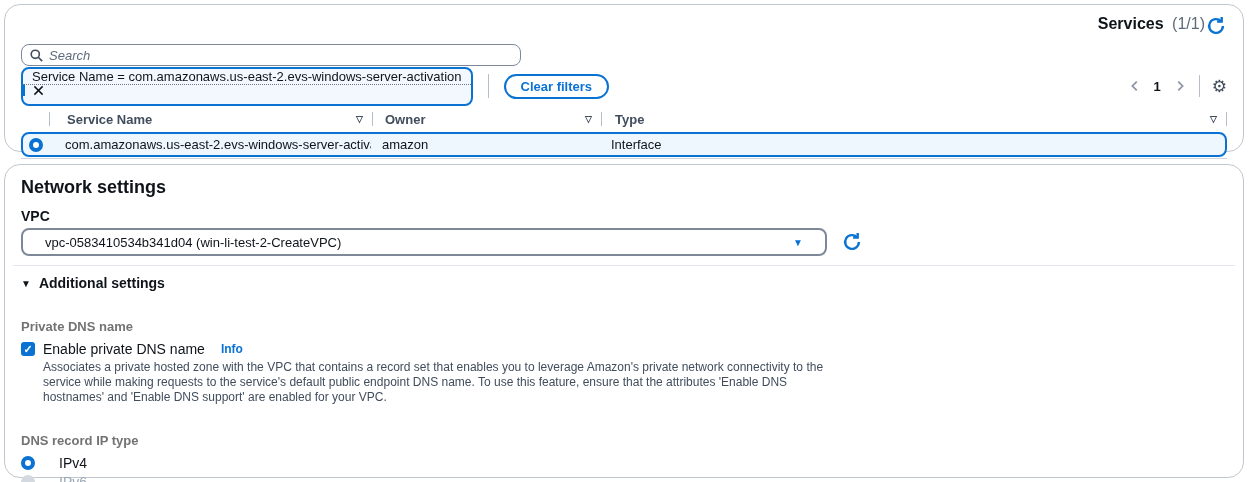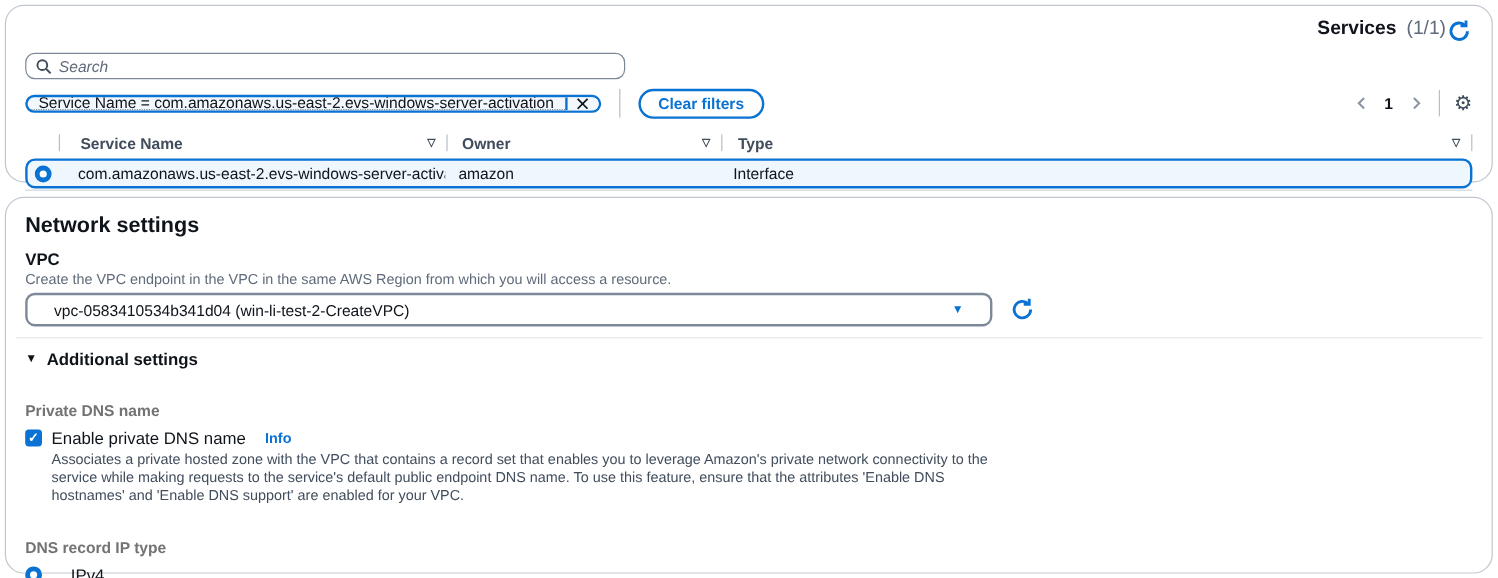--- a/index.html
+++ b/index.html
@@ -28,22 +28,22 @@
     display:flex; align-items:center; padding:0 8px; gap:6px; background:#fff;
   }
   .search-box input {
     border:none; outline:none; flex:1; font-size:13px; font-style:italic;
     font-family:"Liberation Sans", sans-serif; color:#0f141a; background:transparent;
   }
   .search-box input::placeholder { color:#5f6b7a; font-style:italic; }
 
   .filter-row { margin-top:7px; display:flex; align-items:center; position:relative; height:26px; }
   .token {
-    display:flex; align-items:stretch; height:15px;
-    border:2px solid #0972d3; border-radius:8px; background:#f2f8fd; overflow:hidden;
+    display:flex; align-items:stretch; height:39px;
+    border:2px solid #0972d3; border-radius:8px; background:#f2f8fd; overflow:hidden;flex-direction:column;
   }
   .token-text {
     display:flex; align-items:center; padding:0 9px; font-size:13px; color:#0f141a;
     border-bottom:1px dotted #697787;
   }
   .token-dismiss {
     width:28px; display:flex; align-items:center; justify-content:center;
     border:none; border-left:2px solid #0972d3; background:#f2f8fd; cursor:pointer;
   }
   .flt-divider { width:1px; height:24px; background:#b6bec9; margin:0 15px; }
@@ -212,21 +212,20 @@
     <div class="cell-owner">amazon</div>
     <div class="cell-type">Interface</div>
   </div>
   <div class="row-underline"></div>
 </section>
 
 <section class="card" id="network-card">
   <div class="h2">Network settings</div>
 
   <div class="field-label">VPC</div>
-  <div class="field-desc">Create the VPC endpoint in the VPC in the same AWS Region from which you will access a resource.</div>
 
   <div class="select-row">
     <div class="select">
       <span>vpc-0583410534b341d04 (win-li-test-2-CreateVPC)</span>
       <span class="caret">▼</span>
     </div>
     <button class="icon-btn">
       <span>
         <svg width="22" height="22" viewBox="0 0 24 24">
           <path d="M19.5 12 a7.5 7.5 0 1 1 -2.1-5.2" fill="none" stroke="#0972d3" stroke-width="2.6"></path>

